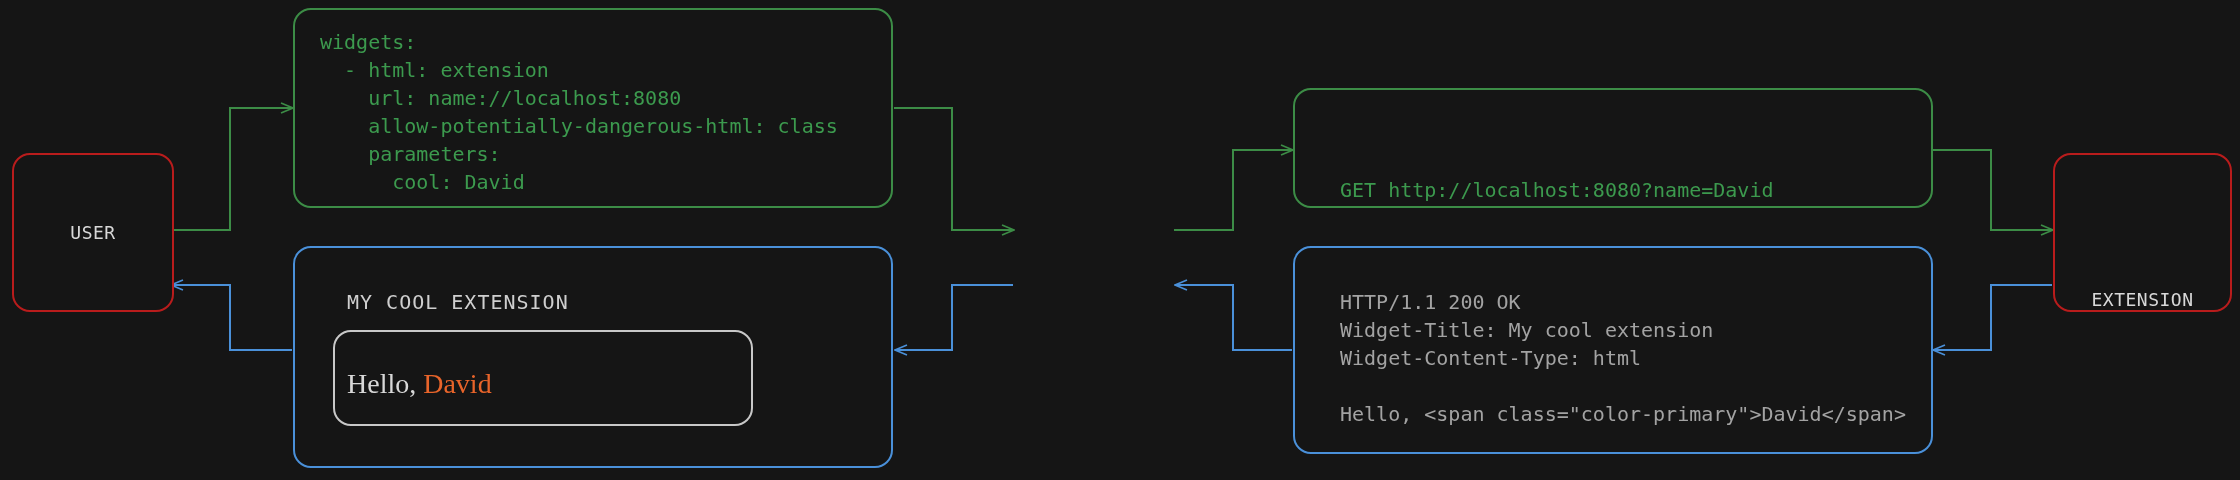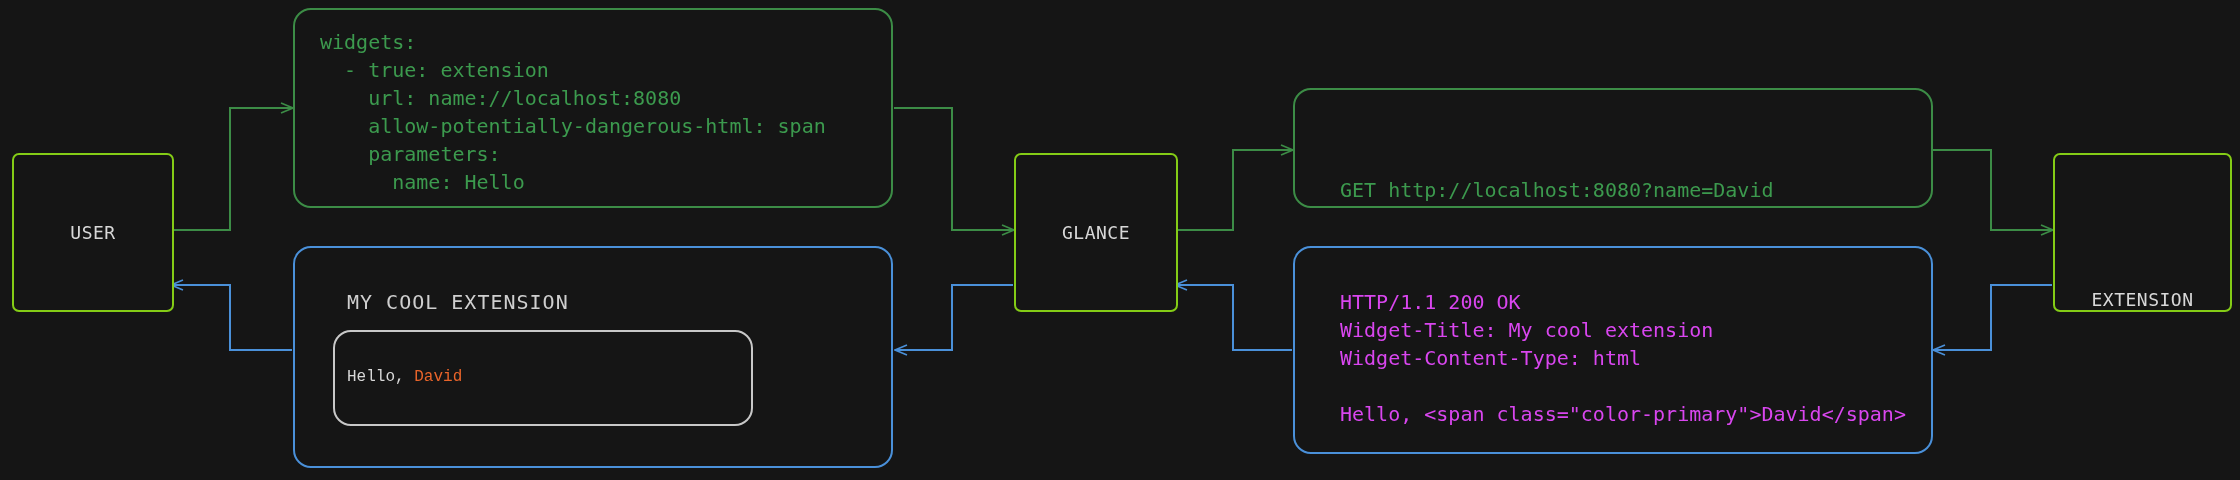--- a/index.html
+++ b/index.html
@@ -18,22 +18,22 @@
   svg.wires {
     position: absolute;
     left: 0;
     top: 0;
     width: 2240px;
     height: 480px;
     pointer-events: none;
   }
   .node {
     position: absolute;
-    border: 2px solid #84cc16;
-    border-radius: 7px;
+    border: 2px solid #b91c1c;
+    border-radius: 18px;
     background: #151515;
     display: flex;
     align-items: center;
     justify-content: center;
     color: #d8d8d8;
     font-family: "DejaVu Sans Mono", monospace;
     font-size: 18px;
     letter-spacing: 0.5px;
   }
   .msgbox {
@@ -45,41 +45,41 @@
   }
   .msgbox.blue { border-color: #4a90d9; }
   .code {
     position: absolute;
     font-family: "DejaVu Sans Mono", monospace;
     font-size: 20px;
     line-height: 28px;
     white-space: pre;
     color: #3c9a4e;
   }
-  .code.blue { color: #d946ef; }
+  .code.blue { color: #a3a3a3; }
   .widgetcard {
     position: absolute;
     border: 2px solid #c8c8c8;
     border-radius: 18px;
     background: #151515;
     box-sizing: border-box;
   }
   .widget-title {
     position: absolute;
     color: #cfcfcf;
     font-family: "DejaVu Sans Mono", monospace;
     font-size: 20px;
     letter-spacing: 1px;
     white-space: pre;
   }
   .widget-body {
     position: absolute;
     color: #d8d8d8;
-    font-family: Liberation Mono, monospace;
-    font-size: 16px;
+    font-family: Liberation Serif, serif;
+    font-size: 28px;
     white-space: pre;
   }
   .accent { color: #e8642a; }
 </style>
 </head>
 <body>
 
 <div id="canvas">
 
   <svg class="wires" viewBox="0 0 2240 480">
@@ -122,35 +122,32 @@
 
     <g>
       <path d="M292,350 L230,350 L230,285 L172,285" fill="none" stroke="#4a90d9" stroke-width="2" marker-end="url(#ah-blue)"></path>
     </g>
   </svg>
 
   <div class="node" style="left:12px; top:153px; width:158px; height:155px;">
     <span>USER</span>
   </div>
 
-  <div class="node" style="left:1014px; top:153px; width:160px; height:155px;">
-    <span>GLANCE</span>
-  </div>
 
   <div class="node" style="left:2053px; top:153px; width:175px; height:155px;align-items:flex-end;">
     <span>EXTENSION</span>
   </div>
 
   <div class="msgbox" style="left:293px; top:8px; width:600px; height:200px;"></div>
   <div class="code" style="left:320px; top:28px; width:560px;"><span>widgets:</span>
-<span>  - true: extension</span>
+<span>  - html: extension</span>
 <span>    url: name://localhost:8080</span>
-<span>    allow-potentially-dangerous-html: span</span>
+<span>    allow-potentially-dangerous-html: class</span>
 <span>    parameters:</span>
-<span>      name: Hello</span></div>
+<span>      cool: David</span></div>
 
   <div class="msgbox" style="left:1293px; top:88px; width:640px; height:120px;"></div>
   <div class="code" style="left:1340px; top:136px; width:600px;margin-top:40px;"><span>GET http://localhost:8080?name=David</span></div>
 
   <div class="msgbox blue" style="left:1293px; top:246px; width:640px; height:208px;"></div>
   <div class="code blue" style="left:1340px; top:288px; width:600px;"><span>HTTP/1.1 200 OK</span>
 <span>Widget-Title: My cool extension</span>
 <span>Widget-Content-Type: html</span>
 <span></span>
 <span>Hello, &lt;span class="color-primary"&gt;David&lt;/span&gt;</span></div>

